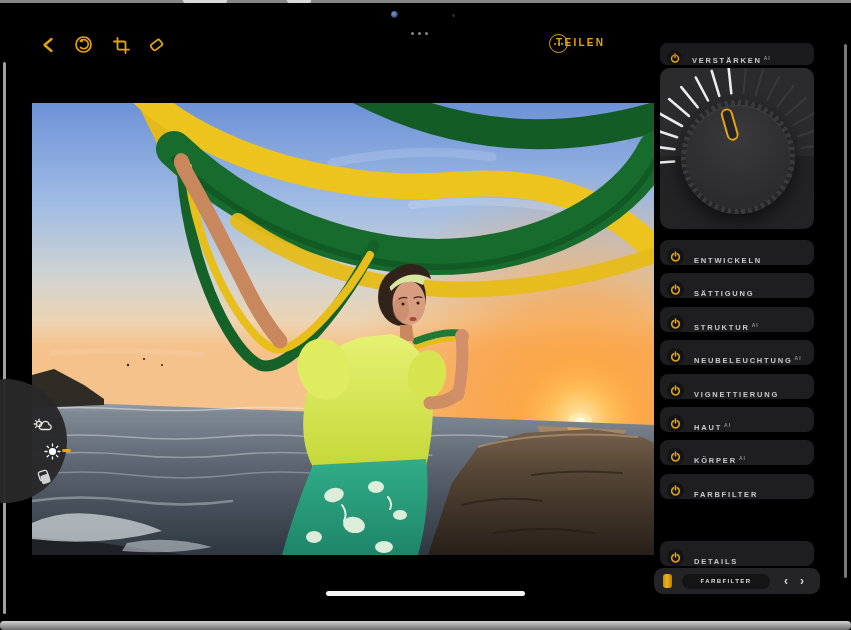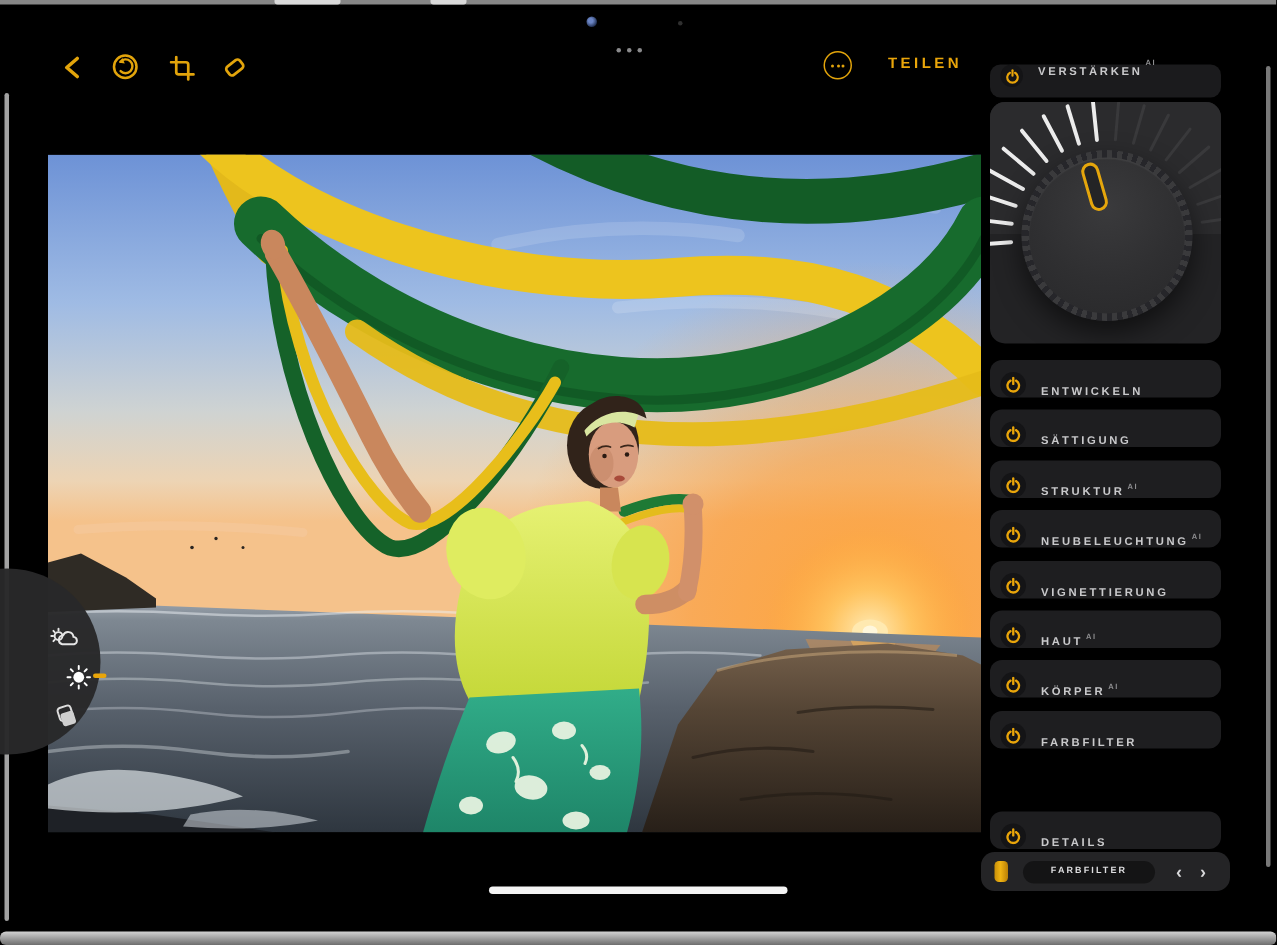--- a/index.html
+++ b/index.html
@@ -16,29 +16,29 @@
   .cam{left:391px;top:11px;width:7px;height:7px;border-radius:50%;
     background:radial-gradient(circle at 40% 40%,#6b85c4 0 25%,#223154 70%,#0c1322 100%);}
   .cam2{left:452px;top:14px;width:3px;height:3px;border-radius:50%;background:#2f2f2f;}
   .mtdots{left:411px;top:32px;display:flex;gap:4px;}
   .mtdots i{width:3px;height:3px;border-radius:50%;background:#8a8a8c;}
   
   .tool{color:#e2a40b;}
   .more-btn{left:549px;top:34px;width:19px;height:19px;border:1.6px solid #e2a40b;border-radius:50%;
     display:flex;align-items:center;justify-content:center;gap:1.5px;box-sizing:border-box;}
   .more-btn i{width:2px;height:2px;border-radius:50%;background:#e2a40b;}
-  .share{left:592px;top:37px;font-size:10px;font-weight:bold;letter-spacing:2.3px;color:#e9a50a;}
+  .share{left:556px;top:37px;font-size:10px;font-weight:bold;letter-spacing:2.3px;color:#e9a50a;}
   
   #photo{left:32px;top:103px;width:622px;height:452px;background:#000;overflow:hidden;}
   
   .wheel{left:-57px;top:379px;width:124px;height:124px;border-radius:50%;background:rgba(40,40,41,.97);}
   .wheel-tick{left:62px;top:449px;width:9px;height:3px;border-radius:2px;background:#e9a50a;}
   
   .hdr{left:660px;top:43px;width:154px;height:22px;background:#1b1b1d;border-radius:7px;
-       display:flex;align-items:flex-start;}
+       display:flex;align-items:flex-end;}
   .panel{left:660px;top:68px;width:154px;height:161px;background:#232325;border-radius:10px;overflow:hidden;}
   .panel-top{left:0;top:0;width:154px;height:88px;background:#2b2b2d;}
   .knob{left:21px;top:32px;width:114px;height:114px;border-radius:50%;
     background:repeating-conic-gradient(#3a3a3c 0deg 3.6deg,#26262a 3.6deg 7.2deg);
     box-shadow:0 8px 18px rgba(0,0,0,.55);}
   .knob-in{left:5px;top:5px;width:104px;height:104px;border-radius:50%;
     background:radial-gradient(circle at 50% 32%,#3a3a3c 0%,#2f2f31 55%,#28282a 100%);
     box-shadow:inset 0 1px 1px rgba(255,255,255,.07);}
   .ptr-rot{left:78px;top:89px;width:0;height:0;transform:rotate(-16deg);}
   .ptr{left:-5px;top:-50px;width:8px;height:29px;border:2.5px solid #e5a60c;border-radius:7px;

